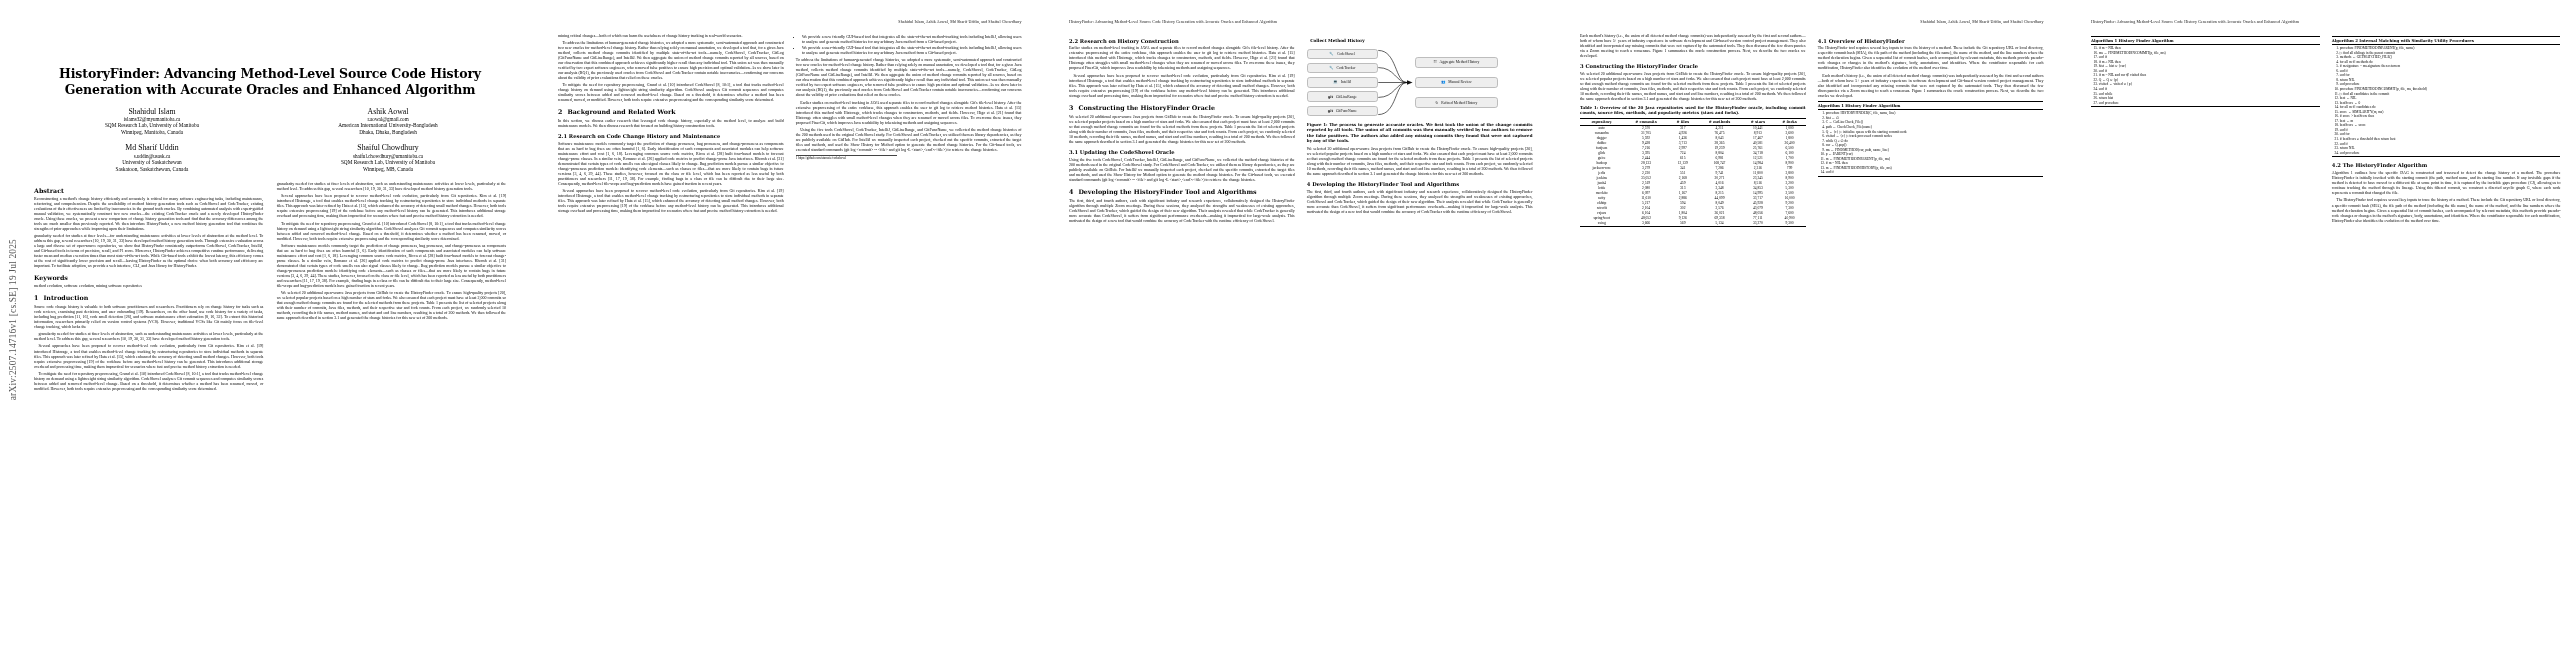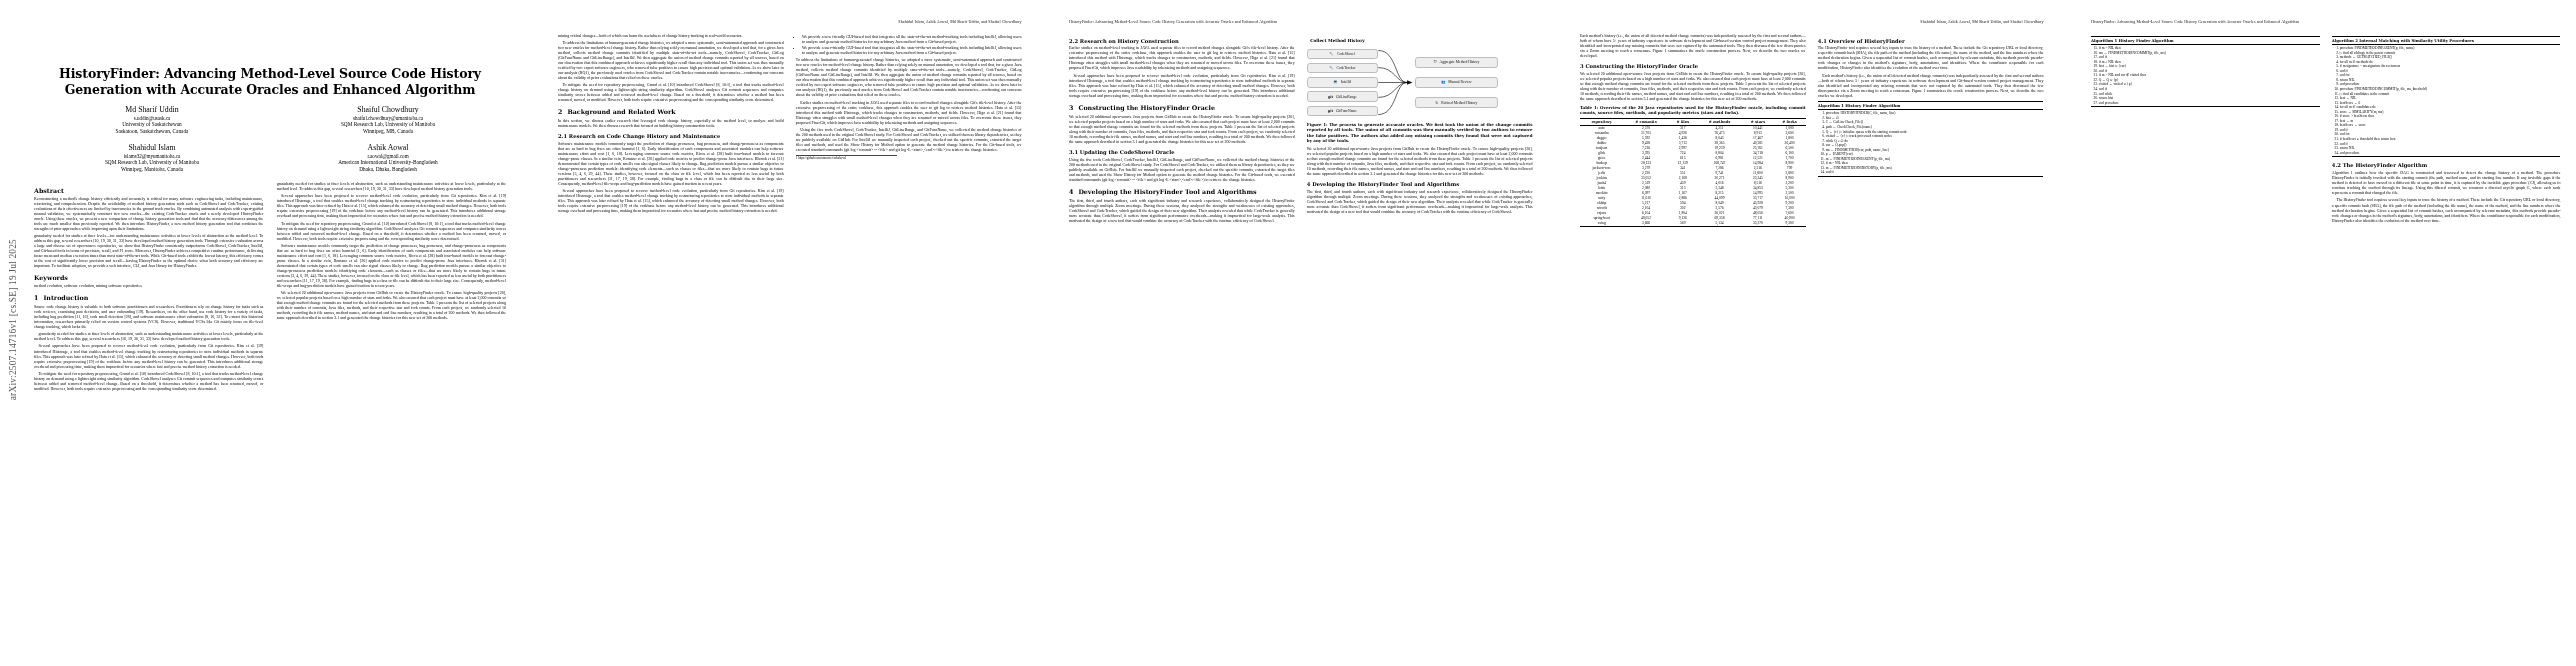--- a/index.html
+++ b/index.html
@@ -94,47 +94,47 @@
 
 <div class="spread">
 
   <div class="page p1">
     <div class="arxiv-stamp">arXiv:2507.14716v1  [cs.SE]  19 Jul 2025</div>
     <div class="page-inner">
       <div class="title-block">
         <h1 class="title">HistoryFinder: Advancing Method-Level Source Code History Generation with Accurate Oracles and Enhanced Algorithm</h1>
       </div>
 
+      <div class="authors">
+        <div class="acol">
+          <div class="aname">Shahidul Islam</div>
+          <div class="amail">islams32@myumanitoba.ca</div>
+          <div class="aaff">SQM Research Lab, University of Manitoba</div>
+          <div class="aaff">Winnipeg, Manitoba, Canada</div>
+        </div>
+        <div class="acol">
+          <div class="aname">Ashik Aowal</div>
+          <div class="amail">r.aowal@gmail.com</div>
+          <div class="aaff">American International University-Bangladesh</div>
+          <div class="aaff">Dhaka, Dhaka, Bangladesh</div>
+        </div>
+      </div>
+
       <div class="authors second">
         <div class="acol">
           <div class="aname">Md Sharif Uddin</div>
           <div class="amail">s.uddin@usask.ca</div>
           <div class="aaff">University of Saskatchewan</div>
           <div class="aaff">Saskatoon, Saskatchewan, Canada</div>
         </div>
         <div class="acol">
           <div class="aname">Shaiful Chowdhury</div>
           <div class="amail">shaiful.chowdhury@umanitoba.ca</div>
           <div class="aaff">SQM Research Lab, University of Manitoba</div>
           <div class="aaff">Winnipeg, MB, Canada</div>
-        </div>
-      </div>
-
-      <div class="authors">
-        <div class="acol">
-          <div class="aname">Shahidul Islam</div>
-          <div class="amail">islams32@myumanitoba.ca</div>
-          <div class="aaff">SQM Research Lab, University of Manitoba</div>
-          <div class="aaff">Winnipeg, Manitoba, Canada</div>
-        </div>
-        <div class="acol">
-          <div class="aname">Ashik Aowal</div>
-          <div class="amail">r.aowal@gmail.com</div>
-          <div class="aaff">American International University-Bangladesh</div>
-          <div class="aaff">Dhaka, Dhaka, Bangladesh</div>
         </div>
       </div>
 
       <div class="cols">
         <div class="col">
           <h2 class="abs">Abstract</h2>
           <p class="body noind">Reconstructing a method's change history efficiently and accurately is critical for many software engineering tasks, including maintenance, refactoring, and comprehension. Despite the availability of method history generation tools such as CodeShovel and CodeTracker, existing evaluations of their effectiveness are limited by inaccuracies in the ground truth oracles. By combining automated analysis with expert-guided manual validation, we systematically construct two new oracles—the existing CodeTracker oracle and a newly developed HistoryFinder oracle. Using these oracles, we present a new comparison of change history generation tools and find that the accuracy differences among the tools are much smaller than previously reported. We then introduce HistoryFinder, a new method history generation tool that combines the strengths of prior approaches while improving upon their limitations.</p>
           <p class="body noind">granularity needed for studies at finer levels—for understanding maintenance activities at lower levels of abstraction at the method level. To address this gap, several researchers [10, 19, 30, 31, 33] have developed method history generation tools. Through extensive evaluation across a large and diverse set of open-source repositories, we show that HistoryFinder consistently outperforms CodeShovel, CodeTracker, IntelliJ, and Git-based tools in terms of precision, recall, and F1 score. Moreover, HistoryFinder achieves competitive runtime performance, delivering faster mean and median execution times than most state-of-the-art tools. While Git-based tools exhibit the lowest latency, this efficiency comes at the cost of significantly lower precision and recall—leaving HistoryFinder as the optimal choice when both accuracy and efficiency are important. To facilitate adoption, we provide a web interface, CLI, and Java library for HistoryFinder.</p>
 
           <h2 class="abs">Keywords</h2>

